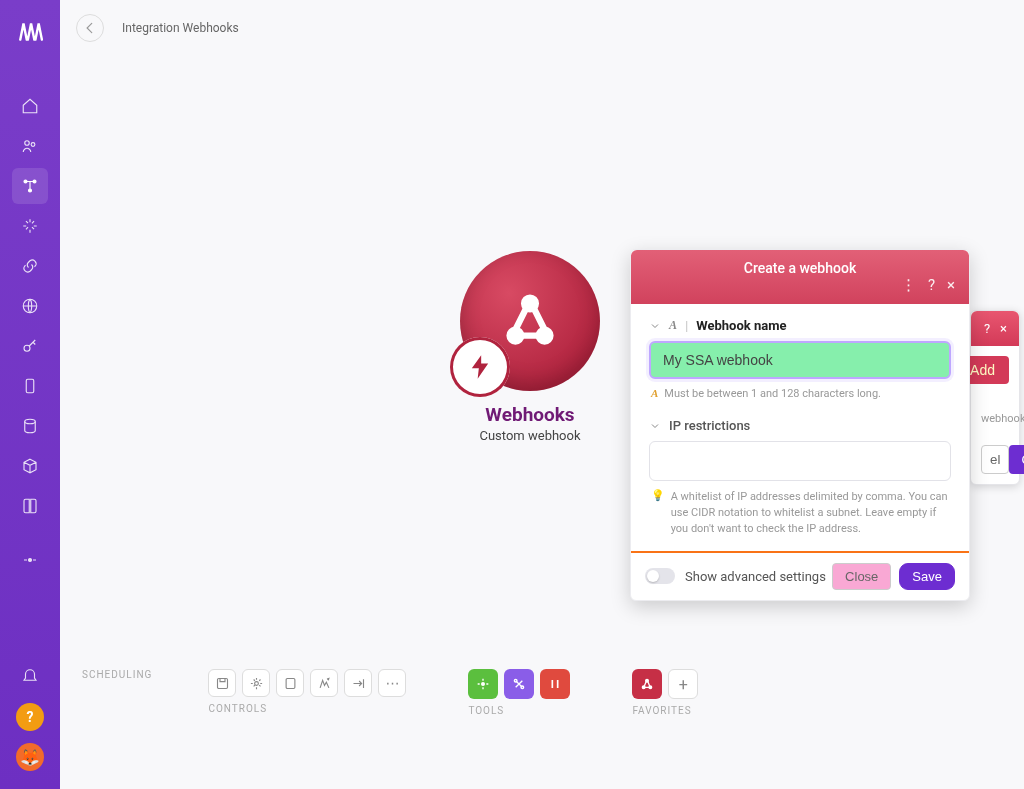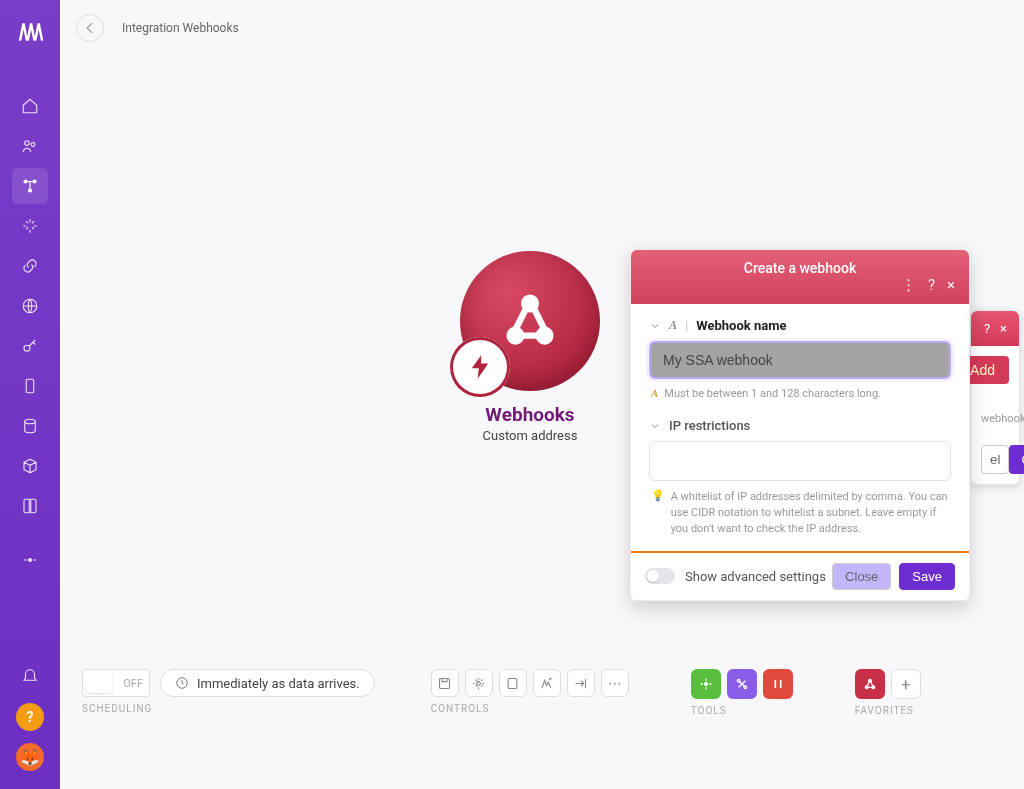--- a/index.html
+++ b/index.html
@@ -120,46 +120,46 @@
   display:flex;align-items:center;gap:8px;
   font-size:13px; font-weight:700; color:#222; margin-bottom:8px;
 }
 .field-label .chev { width:12px;height:12px;color:#888;}
 .field-label .a { font-family:Georgia,serif; font-style:italic; font-size:12px; color:#888;}
 .field-label .bar { color:#ccc; }
 .text-input {
   width:100%; border:2px solid #bea7ff; border-radius:6px;
   padding:9px 12px; font-size:14px; outline:none; color:#444;
   box-shadow: 0 0 0 3px rgba(160,120,255,0.12);
-  background: #a3a3a3;
+  background: #86efac;
 }
 .hint { font-size:11px; color:#999; margin:8px 2px 0; display:flex; gap:6px; align-items:flex-start; }
 .hint .icon-a { color:#e0a030; font-weight:700; font-family:Georgia,serif; font-style:italic;}
 .hint .icon-b { color:#e7c14a; }
 .modal-body .group2 { margin-top:18px; }
 .ip-input {
   width:100%; border:1px solid #e2e2e8; border-radius:6px;
   padding:11px 12px; font-size:14px; background:#fff;
 }
 .modal-footer {
   border-top:2px solid #f97316;
   padding: 10px 14px;
   display:flex; align-items:center;
 }
 .toggle {
   width:30px;height:16px;border-radius:10px;background:#e4e4ea;position:relative;margin-right:10px;cursor:pointer;
 }
 .toggle::after{content:"";position:absolute;width:12px;height:12px;border-radius:50%;background:#fff;top:2px;left:2px;box-shadow:0 1px 2px rgba(0,0,0,.2);}
 .adv-label{font-size:13px;color:#555;}
 .modal-footer .btn {
-  margin-left:auto; border:1px solid #ccc; background:#c4b5fd; color:#666;
+  margin-left:auto; border:1px solid #ccc; background:#f9a8d4; color:#666;
   border-radius:4px; padding:5px 12px; font-size:13px; cursor:pointer;
 }
 .modal-footer .btn.save {
-  margin-left:8px; background:#6d2dd1; color:#fff; border-color:#6d2dd1;
+  margin-left:8px; background:#6d2dd1; color:#fff; border-color:#6d2dd1;border-radius:9px;
 }
 
 .bottombar {
   position:absolute; left:82px; right:0; bottom:0;
   height: 120px;
   padding-right: 30px;
 }
 .run-row { display:flex; align-items:center; gap:18px; margin-bottom:10px;}
 .run-btn {
   width:46px;height:46px;border-radius:10px;background:#7a3dc9;
@@ -305,21 +305,21 @@
           <circle cx="12" cy="6" r="2" fill="#fff"></circle>
         <path d="M11 7 L7 15 M13 7 L17 15 M8 17 H16"></path>
       </svg>
       <div class="node-badge">
         <svg width="28" height="28" viewBox="0 0 24 24">
             <path d="M13 2 L5 13 H11 L10 22 L19 9 H13 Z"></path>
           </svg>
       </div>
     </div>
     <h3>Webhooks</h3>
-    <div class="sub">Custom address</div>
+    <div class="sub">Custom webhook</div>
   </div>
 
   <div class="back-dialog">
     <div class="hdr">
       <span>?</span>
       <span>×</span>
     </div>
     <div class="body">
       <button class="add-btn">Add</button>
       <div style="clear:both;font-size:11px;color:#999;text-align:right;padding-top:28px">webhooks,</div>
@@ -373,32 +373,20 @@
       <span class="adv-label">Show advanced settings</span>
       <button class="btn">Close</button>
       <button class="btn save">Save</button>
     </div>
   </div>
 </div>
 
 <div class="bottombar">
   <div class="controls-row">
     <div class="group">
-      <div style="display:flex;gap:10px;align-items:center">
-        <div class="sched-toggle">
-            <span>OFF</span>
-          </div>
-        <div class="pill">
-          <svg width="14" height="14" viewBox="0 0 24 24">
-              <circle cx="12" cy="12" r="9" stroke="#666" stroke-width="1.5" fill="none"></circle>
-              <path d="M12 7v5l3 2" stroke="#666" stroke-width="1.5" fill="none"></path>
-            </svg>
-          <span>Immediately as data arrives.</span>
-        </div>
-      </div>
       <span class="group-label">SCHEDULING</span>
     </div>
 
     <div style="width:20px"></div>
 
     <div class="group">
       <div class="ctrl-icons">
         <div class="ci">
             <svg width="15" height="15" viewBox="0 0 24 24" stroke="#888" fill="none" stroke-width="1.8">
               <rect x="4" y="4" width="16" height="16" rx="2"></rect>

